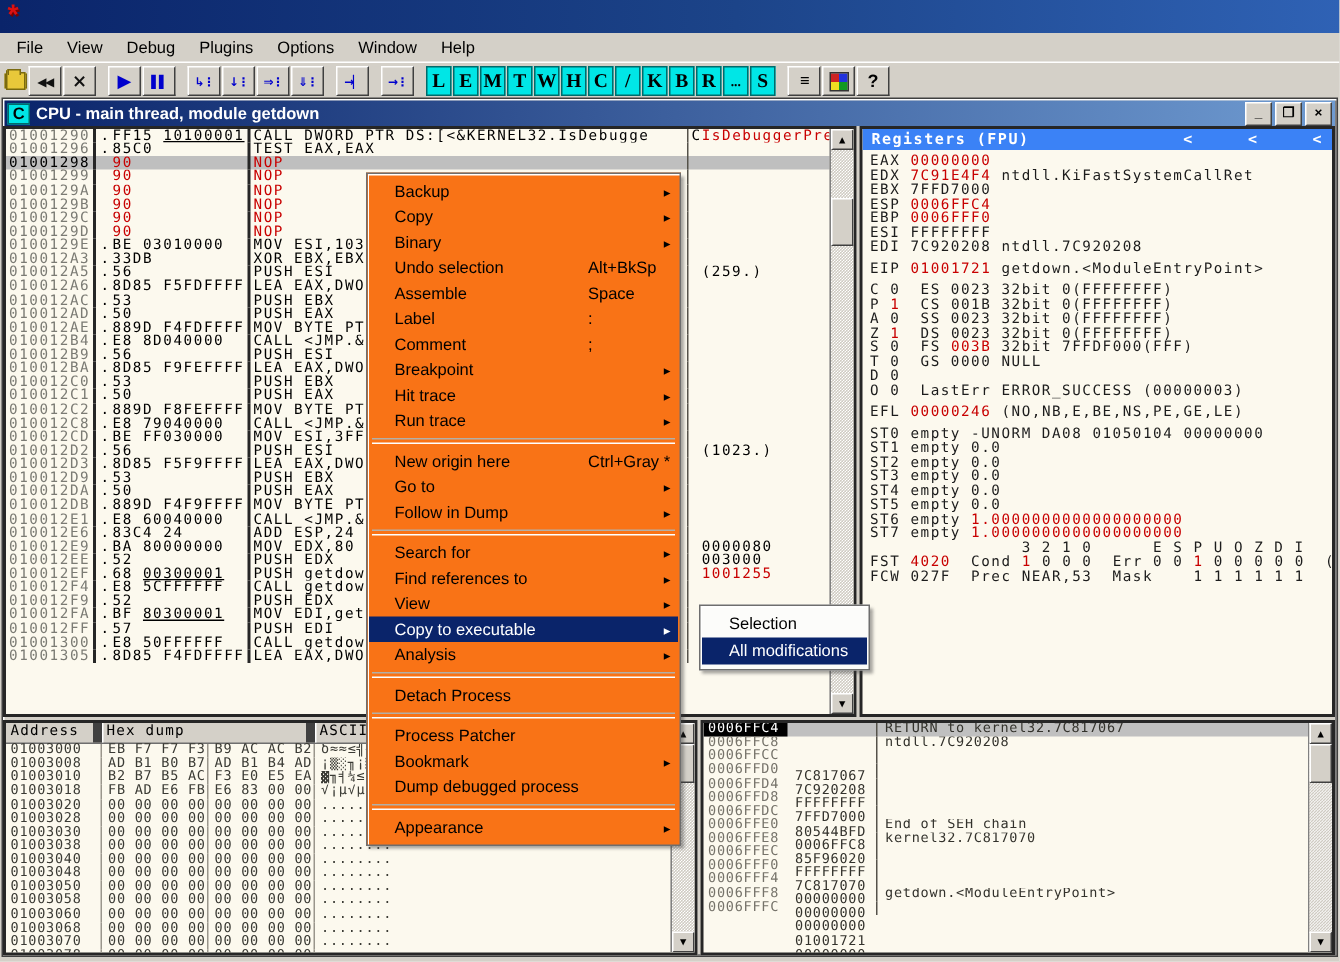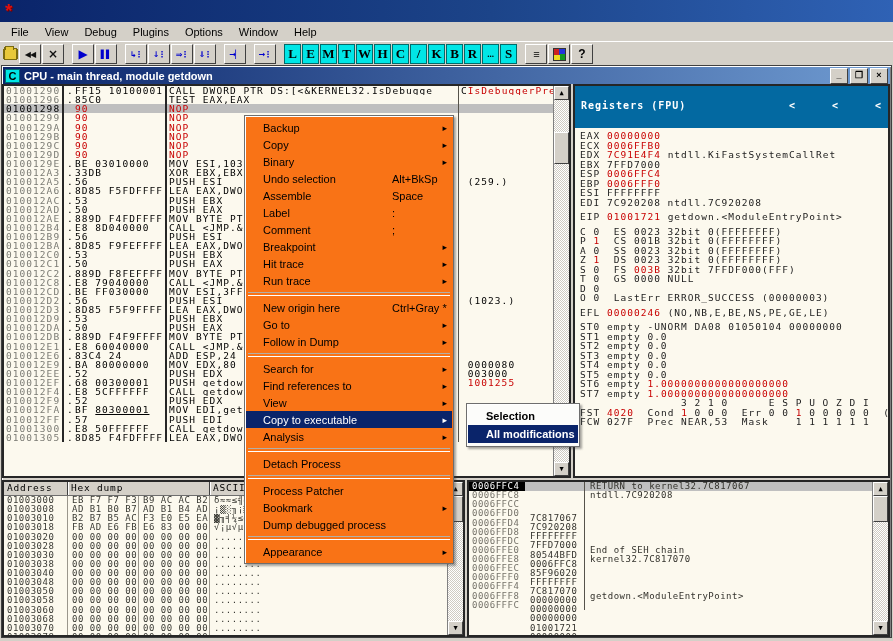--- a/index.html
+++ b/index.html
@@ -65,32 +65,32 @@
   .sbtrack{position:absolute;left:0;right:0;top:14px;bottom:14px;
     background-image:linear-gradient(45deg,#fff 25%,transparent 25%,transparent 75%,#fff 75%),
       linear-gradient(45deg,#fff 25%,#cfcbc2 25%,#cfcbc2 75%,#fff 75%);
     background-size:2px 2px;background-position:0 0,1px 1px;}
   .sbbtn{position:absolute;left:0;width:15px;height:14px;background:#d4d0c8;border:1px solid;
     border-color:#fff #404040 #404040 #fff;font-size:7px;text-align:center;line-height:12px;box-sizing:border-box;}
   .sbup{top:0;} .sbdn{bottom:0;}
   .sbthumb{position:absolute;left:0;width:15px;background:#d4d0c8;border:1px solid;
     border-color:#fff #404040 #404040 #fff;box-sizing:border-box;}
   
-  .rhead{height:14px;background:#0369a1;color:#fff;font-weight:bold;font-size:10px;letter-spacing:1px;
-    display:flex;padding:14px 6px;white-space:pre;}
+  .rhead{height:14px;background:#3b82f6;color:#fff;font-weight:bold;font-size:10px;letter-spacing:1px;
+    display:flex;align-items:center;padding:0 6px;white-space:pre;}
   .rpull{margin-left:auto;font-weight:bold;}
   .rpull span{margin-left:36px;}
   .rbody{padding:3px 0 0 5px;}
   .rl{font-size:9.5px;line-height:9.5px;letter-spacing:1.02px;white-space:pre;height:9.5px;}
   .rl.gap{margin-top:5px;}
   .c-k{color:#1c1c1c;} .c-r{color:#c80000;}
   
   .dhead{height:13px;background:#d4d0c8;border-bottom:1px solid #6e6e6e;display:flex;
     font-size:9.5px;letter-spacing:.8px;line-height:12px;white-space:pre;}
-  .dhead span{border-right:1px solid #404040;box-shadow:1px 0 0 #fff;padding-left:3px;box-sizing:border-box;}
+  .dhead span{border-right:6px solid #404040;box-shadow:1px 0 0 #fff;padding-left:3px;box-sizing:border-box;}
   .dh-a{width:64px;} .dh-h{width:142px;} .dh-s{flex:1;border-right:none!important;}
   .mrow{display:flex;height:9.13px;line-height:9.3px;font-size:9px;letter-spacing:.5px;white-space:pre;}
   .ma{width:64px;padding-left:3px;color:#3a3a34;border-right:1px solid #9a968c;box-sizing:border-box;flex:none;}
   .mh{width:71px;padding-left:4px;border-right:1px solid #9a968c;box-sizing:border-box;flex:none;color:#3a3a34;}
   .masc{padding-left:4px;color:#3a3a34;flex:1;overflow:hidden;}
   
   .srow{display:flex;height:9.13px;line-height:9.3px;font-size:9px;letter-spacing:.5px;white-space:pre;}
   .srow.sel{background:#c0c0c0;}
   .sa{width:56px;padding-left:3px;color:#76736a;box-sizing:border-box;flex:none;}
   .srow.sel .sa{background:#000;color:#fff;}
@@ -101,21 +101,21 @@
     border:1px solid #6e6e6e;box-shadow:inset 1px 1px 0 #fff,2px 2px 2px rgba(60,60,60,.45);
     padding:3px 1px;box-sizing:border-box;}
   .mi{height:17px;display:flex;align-items:center;position:relative;padding-left:17px;box-sizing:border-box;}
   .mi .msc{position:absolute;left:146px;}
   .mi .mar{position:absolute;right:5px;font-size:9px;}
   .mi.hl{background:#0a246a;color:#fff;}
   .msep{height:2px;border-top:1px solid #b3afa7;border-bottom:1px solid #fff;margin:3px 2px;}
   .sub{position:absolute;left:466px;top:403px;width:114px;z-index:21;background:#fcfcfa;
     border:1px solid #6e6e6e;box-shadow:inset 1px 1px 0 #fff,2px 2px 2px rgba(60,60,60,.45);
     padding:3px 1px;box-sizing:border-box;}
-  .sub .mi{height:18px;padding-left:18px;font-weight:bold;}
+  .sub .mi{height:18px;padding-left:18px;}
 </style>
 </head>
 <body>
 
 <div id="root">
   <div class="titlebar">
     <span class="appicon">*</span>
   </div>
   <div class="menubar" id="menubar">
       <div class="mbi">File</div>
@@ -228,21 +228,20 @@
     </div>
   </div>
 
   <div class="pane" id="registers">
     <div class="rhead">
       <span>Registers (FPU)</span>
       <span class="rpull" id="rpulls"><span>&lt;</span><span>&lt;</span><span>&lt;</span></span>
     </div>
     <div class="rbody" id="reg-lines">
         <div class="rl"><span class="c-k">EAX </span><span class="c-r">00000000</span></div>
-        <div class="rl"><span class="c-k">ECX </span><span class="c-r">0006FFB0</span></div>
         <div class="rl"><span class="c-k">EDX </span><span class="c-r">7C91E4F4</span><span class="c-k"> ntdll.KiFastSystemCallRet</span></div>
         <div class="rl"><span class="c-k">EBX 7FFD7000</span></div>
         <div class="rl"><span class="c-k">ESP </span><span class="c-r">0006FFC4</span></div>
         <div class="rl"><span class="c-k">EBP </span><span class="c-r">0006FFF0</span></div>
         <div class="rl"><span class="c-k">ESI FFFFFFFF</span></div>
         <div class="rl"><span class="c-k">EDI 7C920208 ntdll.7C920208</span></div>
         <div class="rl gap"><span class="c-k">EIP </span><span class="c-r">01001721</span><span class="c-k"> getdown.&lt;ModuleEntryPoint&gt;</span></div>
         <div class="rl gap"><span class="c-k">C 0  ES 0023 32bit 0(FFFFFFFF)</span></div>
         <div class="rl"><span class="c-k">P </span><span class="c-r">1</span><span class="c-k">  CS 001B 32bit 0(FFFFFFFF)</span></div>
         <div class="rl"><span class="c-k">A 0  SS 0023 32bit 0(FFFFFFFF)</span></div>

